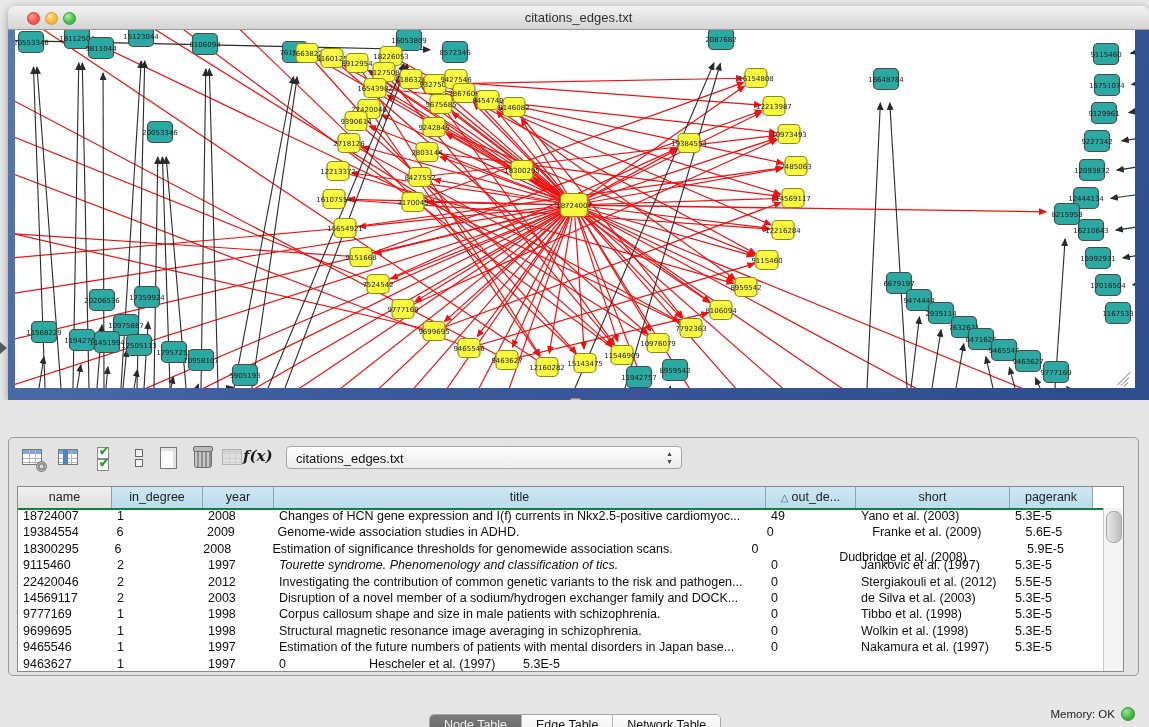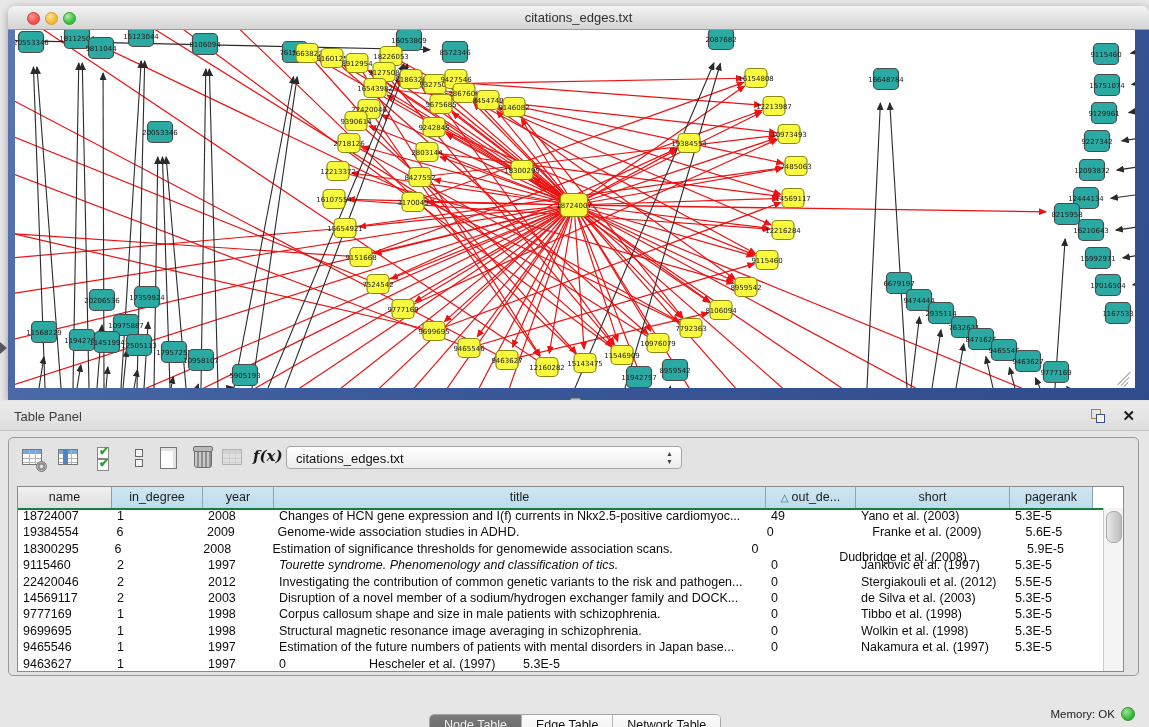--- a/index.html
+++ b/index.html
@@ -454,28 +454,20 @@
       <div style="width:18px;left:-2px;top:8px;"></div>
       <div style="width:12px;left:2px;top:11px;"></div>
       <div style="width:6px;left:6px;top:14px;"></div>
     </div>
   </div>
 </div>
 <div class="side-arrow"></div>
 <div class="divider-grip"></div>
 
 <div class="table-panel">
-  <div class="panel-header">
-    <span class="ph-title">Table Panel</span>
-    <span class="float-icon">
-        <span class="back"></span>
-        <span class="front"></span>
-      </span>
-    <span class="close-icon">✕</span>
-  </div>
 
   <div class="panel-body">
     <div class="toolbar">
       <span class="tb-icon" style="left:6px">
         <span class="mini-table">
             <span class="hd"></span>
             <span class="l1"></span>
             <span class="l2"></span>
             <span class="v1"></span>
             <span class="v2"></span>
@@ -508,21 +500,21 @@
         </span>
       <span class="tb-icon" style="left:206px;opacity:.45">
         <span class="mini-table" style="background:#dcdcdc">
             <span class="hd" style="background:#bdbdbd"></span>
             <span class="l1"></span>
             <span class="l2"></span>
             <span class="v1"></span>
             <span class="v2"></span>
           </span>
       </span>
-      <span class="fx" style="left:238px">f(x)</span>
+      <span class="fx" style="left:228px">f(x)</span>
       <div class="combo">
         <span class="val">citations_edges.txt</span>
         <span class="arrows">▲<br>▼</span>
       </div>
     </div>
 
     <div class="grid">
       <div class="hdr" id="thead">
           <div class="hcell gray" style="width: 94px;">name</div>
           <div class="hcell" style="width: 91px;">in_degree</div>

